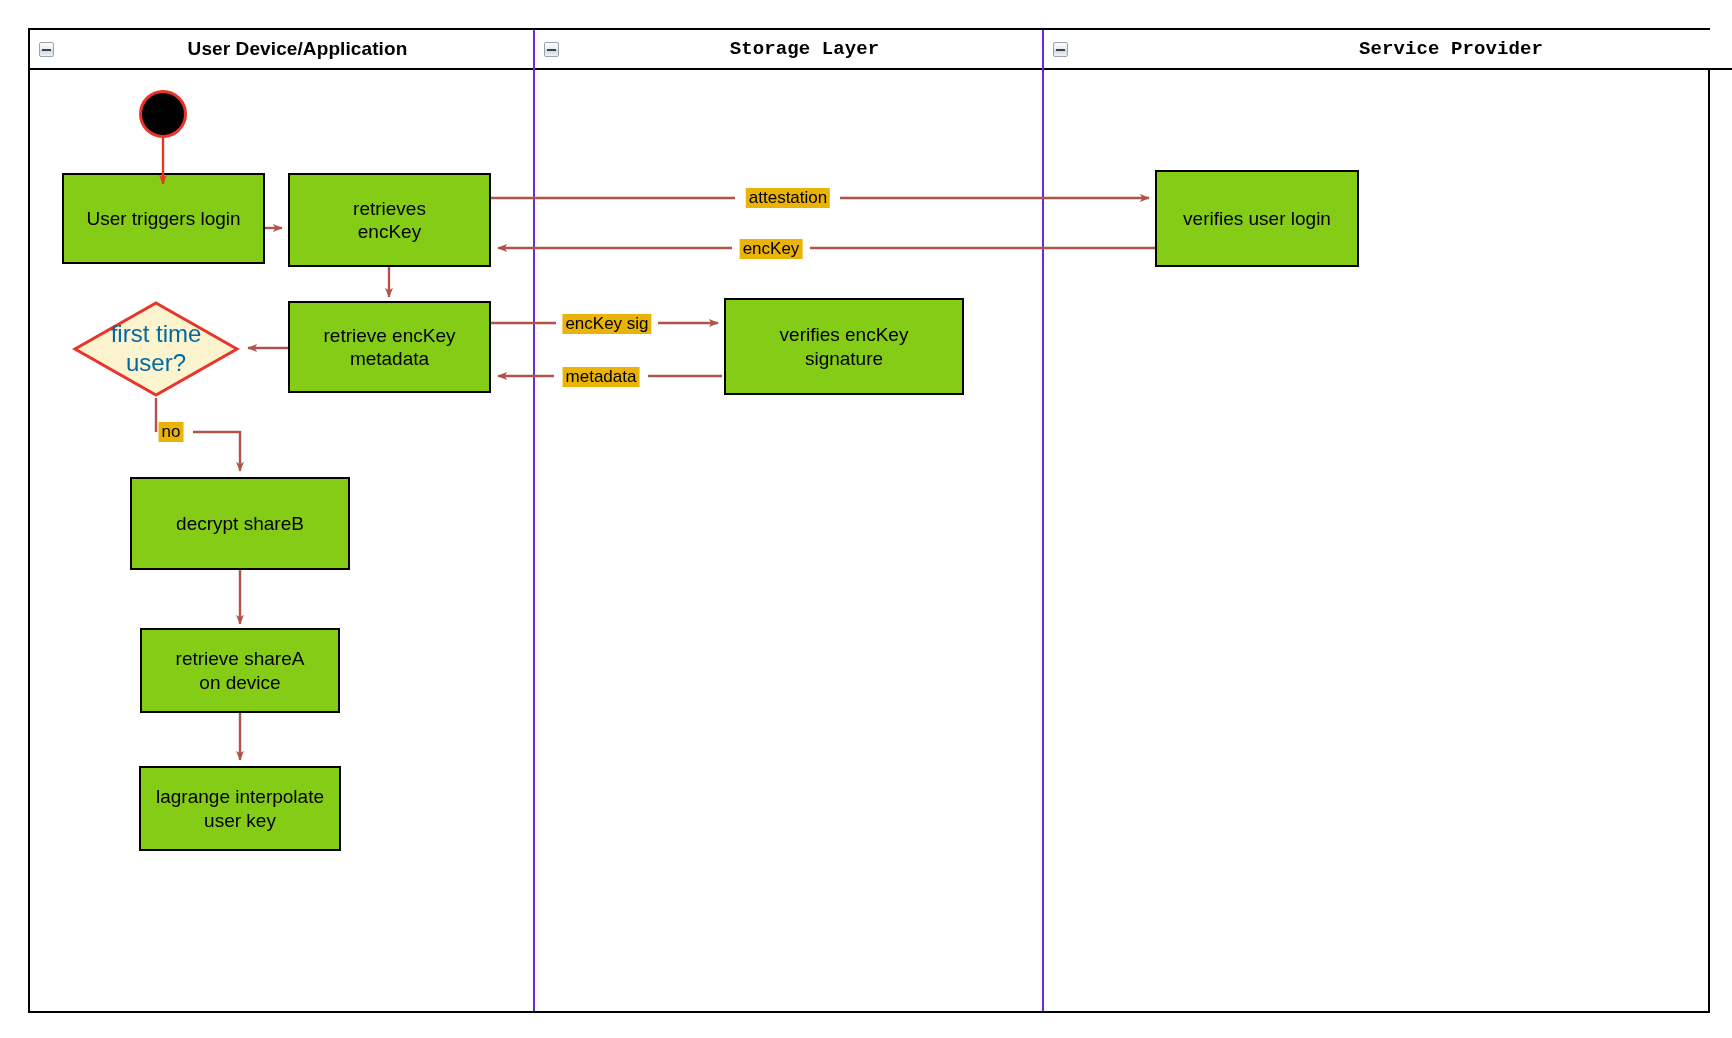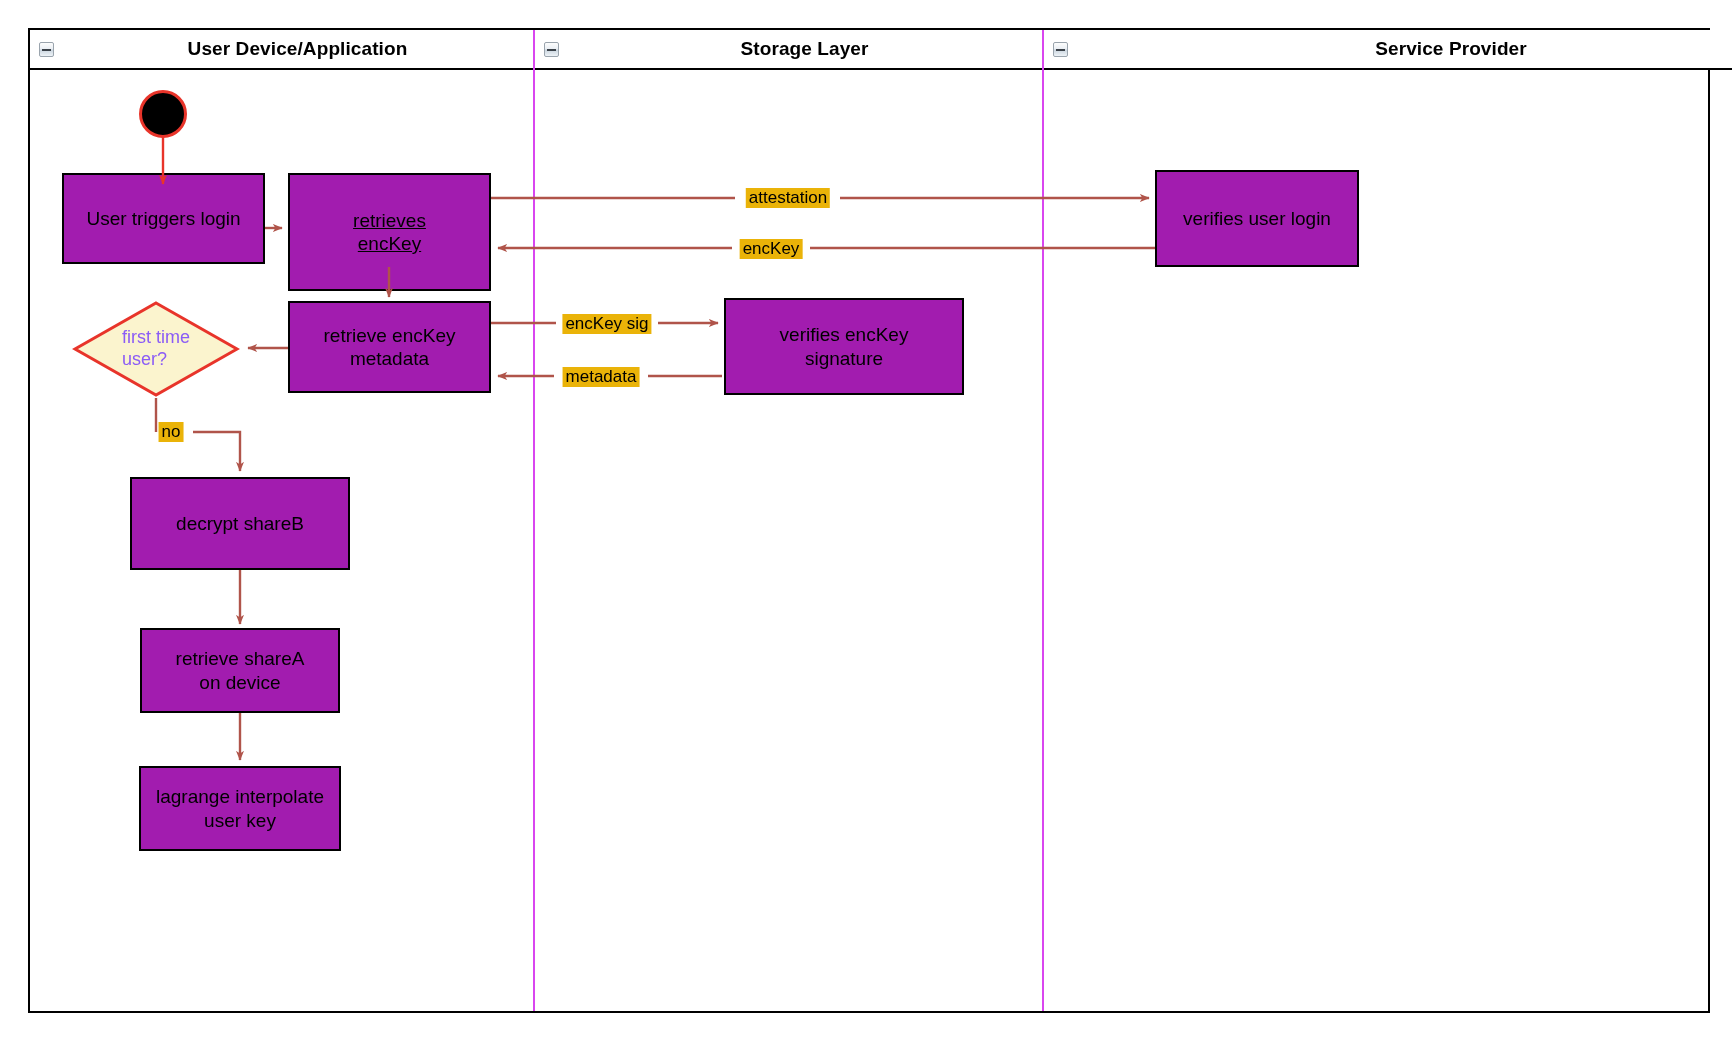--- a/index.html
+++ b/index.html
@@ -25,21 +25,21 @@
     border: 2px solid #000000;
     box-sizing: border-box;
     background: #ffffff;
   }
   .lane {
     position: absolute;
     top: 0;
     height: 100%;
     box-sizing: border-box;
   }
-  .lane + .lane { border-left: 2px solid #d946ef; }
+  .lane + .lane { border-left: 2px solid #6d28d9; font-family: Liberation Mono, monospace; }
   .lane-header {
     position: absolute;
     left: 0;
     top: 0;
     width: 100%;
     height: 40px;
     border-bottom: 2px solid #000000;
     box-sizing: border-box;
     display: flex;
     align-items: center;
@@ -73,21 +73,21 @@
     width: 9px;
     height: 2px;
     background: #3a4148;
   }
 
   
   .node {
     position: absolute;
     box-sizing: border-box;
     border: 2px solid #000000;
-    background: #a21caf;
+    background: #84cc16;
     display: flex;
     align-items: center;
     justify-content: center;
     text-align: center;
     font-size: 19px;
     color: #000000;
     line-height: 1.22;
     padding: 2px 6px;
     white-space: pre-line;
   }
@@ -101,23 +101,23 @@
   .diamond-wrap {
     position: absolute;
     display: flex;
     align-items: center;
     justify-content: center;
   }
   .diamond-wrap svg { position: absolute; left: 0; top: 0; }
   .diamond-label {
     position: relative;
     z-index: 2;
-    font-size: 18px;
-    color: #8b5cf6;
-    text-align: left;
+    font-size: 24px;
+    color: #0369a1;
+    text-align: center;
     line-height: 1.2;
     white-space: pre-line;
   }
 
   
   .edge-label {
     position: absolute;
     font-size: 17px;
     color: #000000;
     background: #eab308;
@@ -203,21 +203,21 @@
       <path d="M240,570 L240,624" marker-end="url(#ah)"></path>
 
       <path d="M240,713 L240,760" marker-end="url(#ah)"></path>
     </g>
   </svg>
 
   <div class="start-node" style="left:139px; top:90px; width:48px; height:48px;"></div>
 
   <div class="node" style="left:62px; top:173px; width:203px; height:91px;">User triggers login</div>
 
-  <div class="node" style="left:288px; top:173px; width:203px; height:118px;text-decoration:underline;">retrieves
+  <div class="node" style="left:288px; top:173px; width:203px; height:94px;">retrieves
 encKey</div>
 
   <div class="node" style="left:288px; top:301px; width:203px; height:92px;">retrieve encKey
 metadata</div>
 
   <div class="diamond-wrap" style="left:72px; top:300px; width:168px; height:98px;">
     <svg width="168" height="98" viewBox="0 0 168 98">
       <polygon points="84,3 165,49 84,95 3,49" fill="#fbf4ce" stroke="#e8342a" stroke-width="3"></polygon>
     </svg>
     <div class="diamond-label">first time

